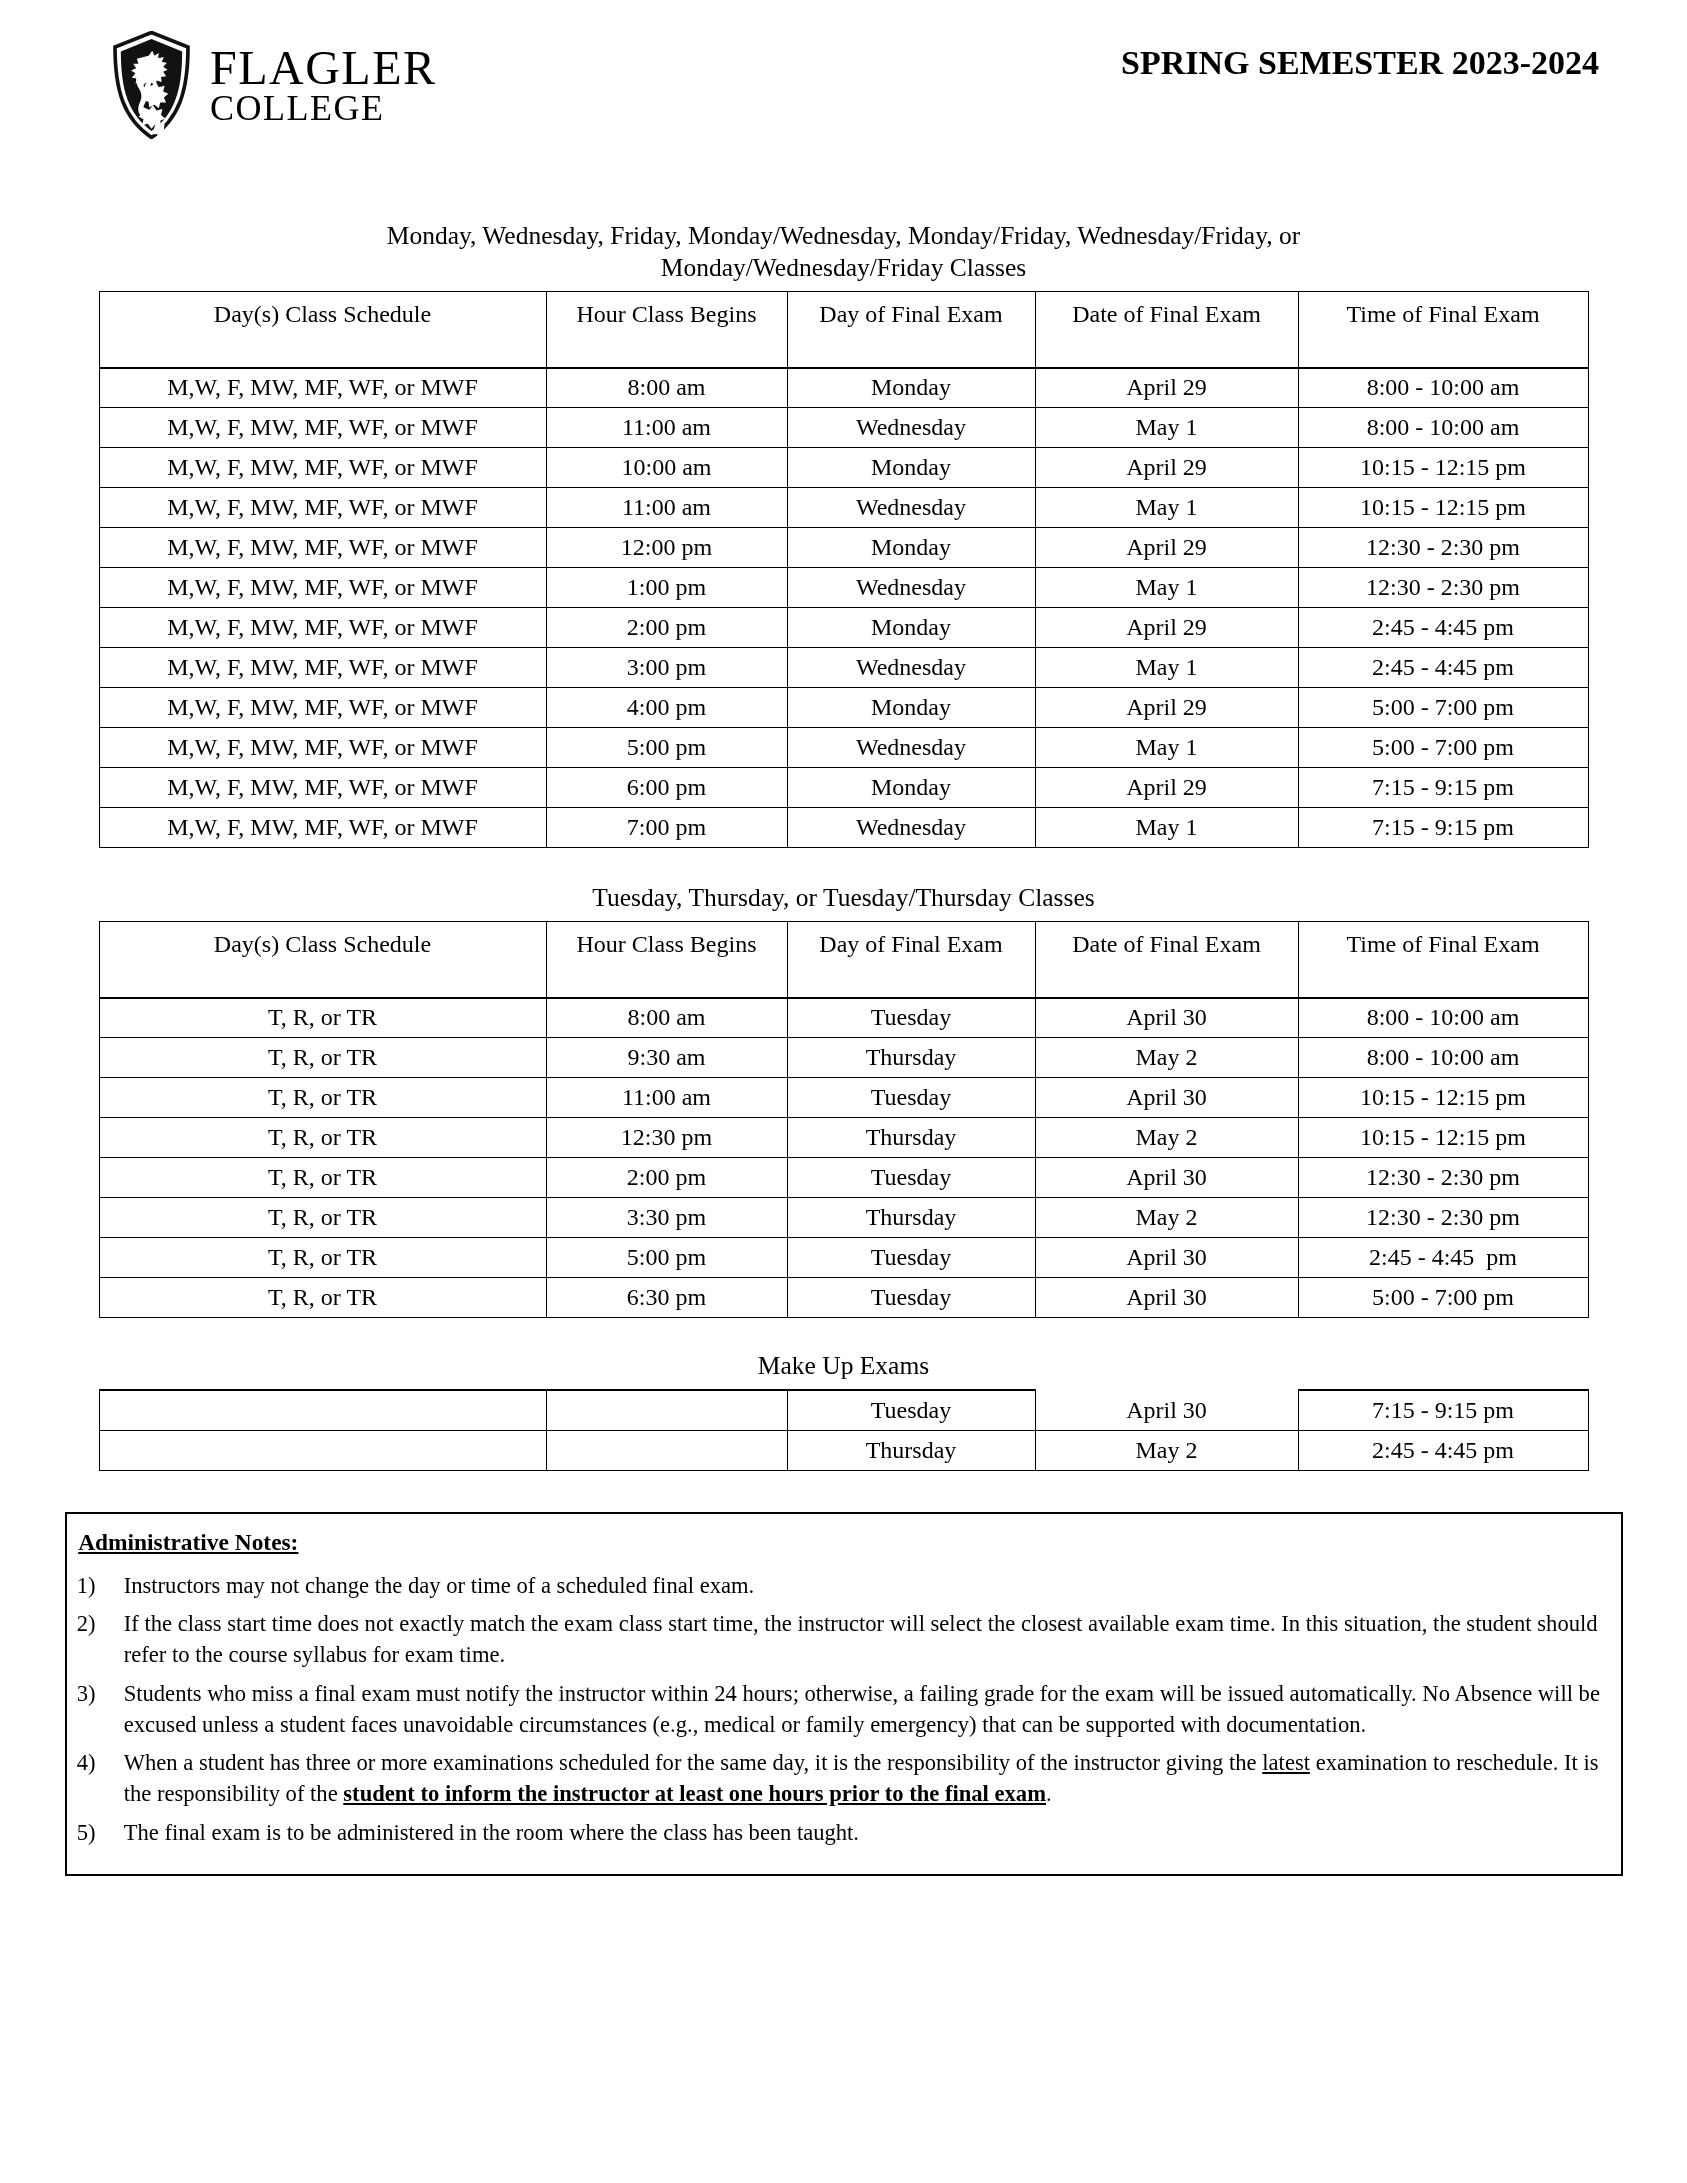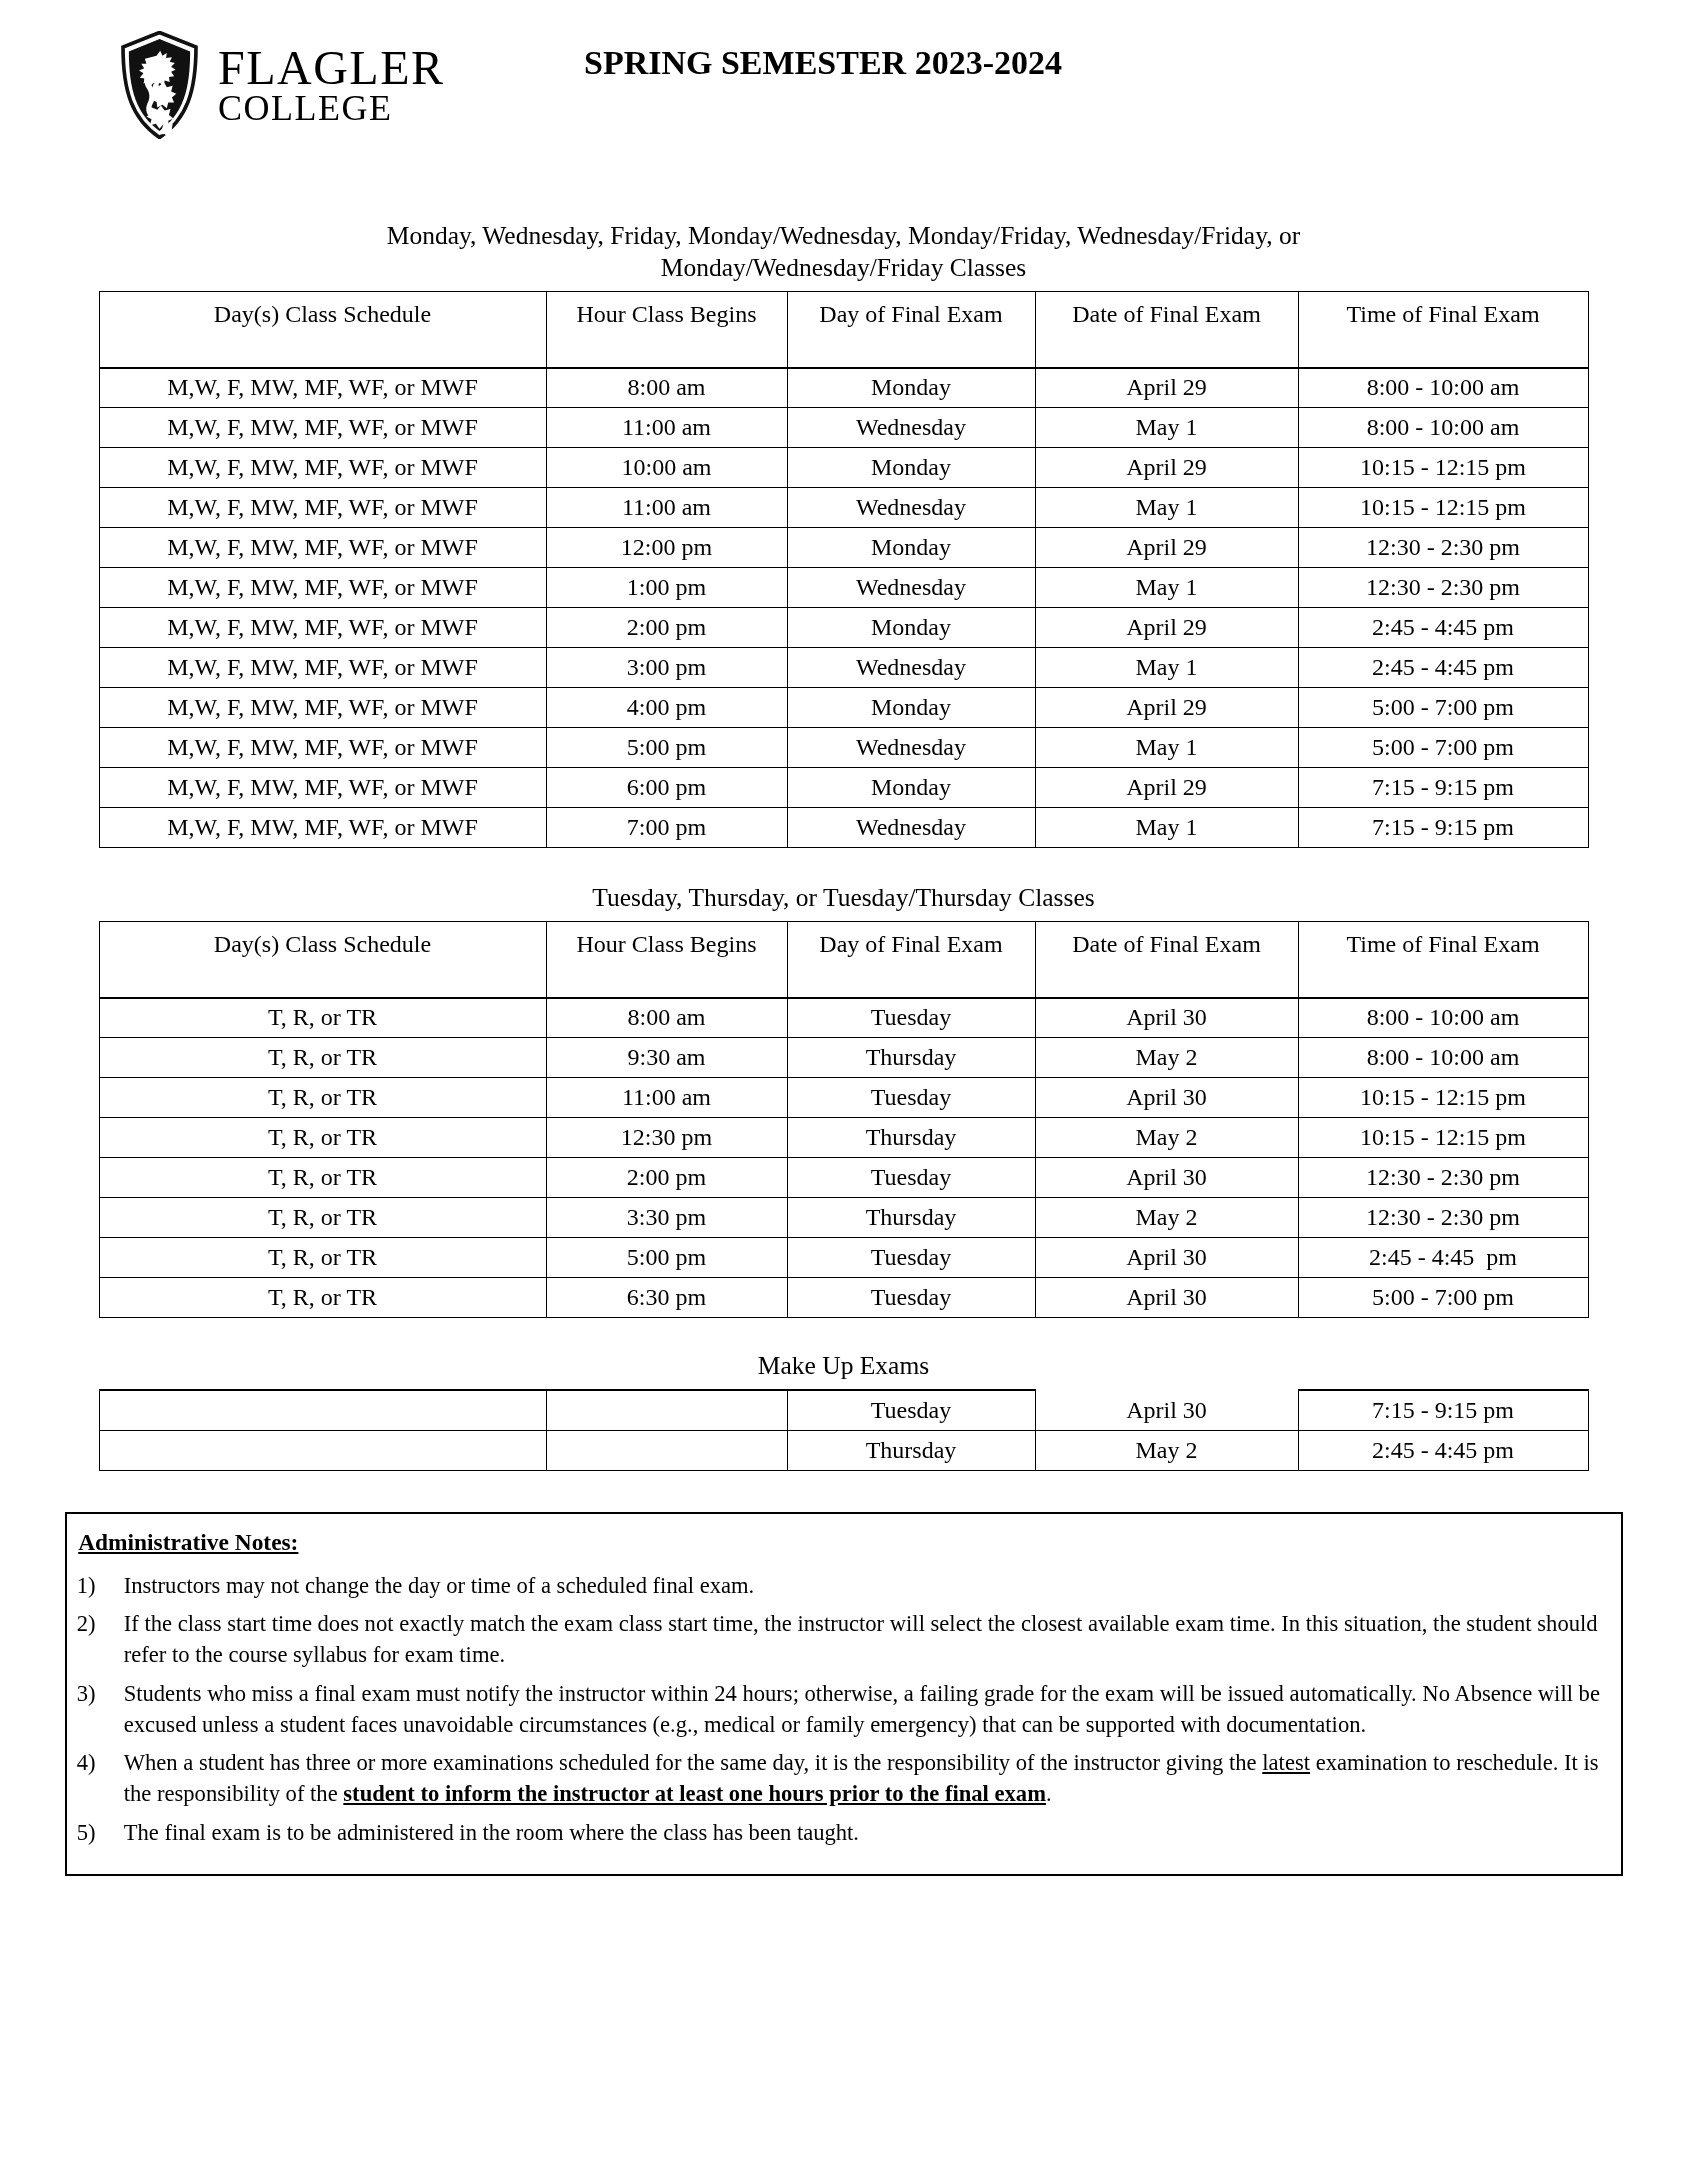--- a/index.html
+++ b/index.html
@@ -14,42 +14,42 @@
     overflow: hidden;
   }
 
   
   .header {
     position: relative;
     height: 182px;
   }
   .logo-wrap {
     position: absolute;
-    left: 120px;
+    left: 112px;
     top: 31px;
     display: flex;
     align-items: center;
   }
   .shield { width: 79px; height: 108px; display:block; }
   .logo-text {
     margin-left: 19px;
     font-family: "Liberation Serif", "DejaVu Serif", serif;
     font-weight: 400;
     line-height: 0.95;
     letter-spacing: 1.5px;
   }
   .logo-text .l1 { font-size: 48px; display:block; }
   .logo-text .l2 { font-size: 36px; display:block; }
 
   .doc-title {
     position: absolute;
     left: 584px;
     right: 88px;
     top: 42px;
-    text-align: left;
+    text-align: right;
     font-weight: bold;
     font-size: 34px;
     line-height: 1.22;
     font-family: "Liberation Serif", "DejaVu Serif", serif;
   }
 
   
   .section-heading {
     text-align: center;
     font-weight: normal;

